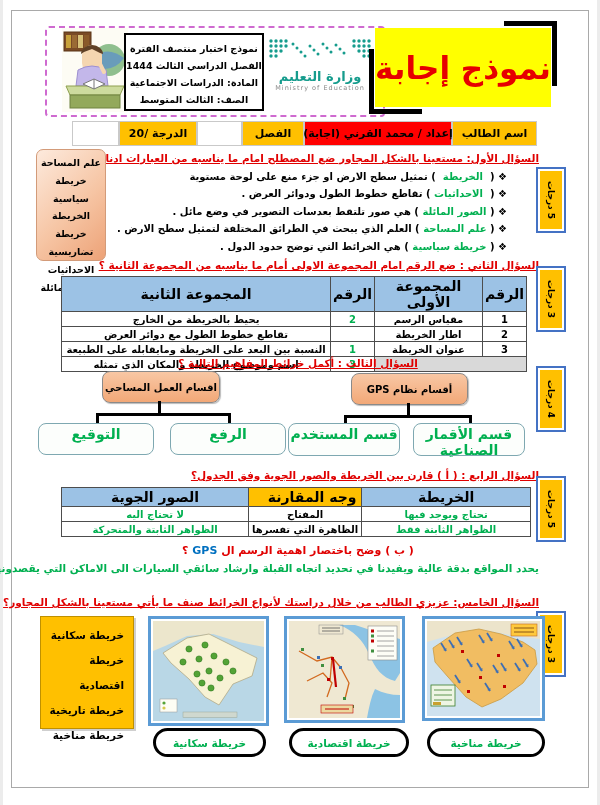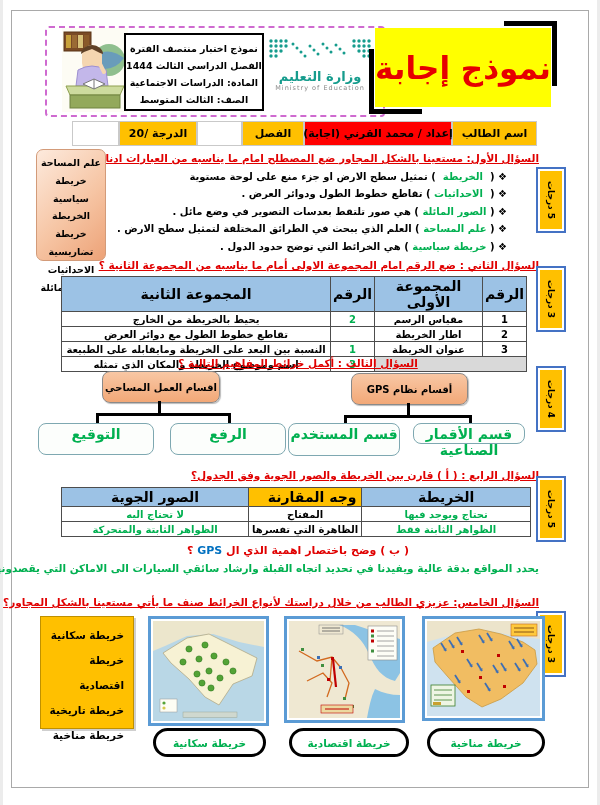--- a/index.html
+++ b/index.html
@@ -250,21 +250,21 @@
     <div class="in">4 درجات</div>
   </div>
 
   <div class="tree" style="left:285px;top:373px;width:237px;height:84px;">
     <div class="tparent" style="left:63px;top:0;width:115px;height:30px;">أقسام نظام GPS</div>
     <div class="tline" style="left:119px;top:30px;width:3px;height:12px;"></div>
     <div class="tline" style="left:56px;top:42px;width:128px;height:3px;"></div>
     <div class="tline" style="left:56px;top:42px;width:3px;height:9px;"></div>
     <div class="tline" style="left:181px;top:42px;width:3px;height:9px;"></div>
     <div class="tchild" style="left:0;top:50px;width:112px;height:33px;">قسم المستخدم</div>
-    <div class="tchild" style="left:125px;top:50px;width:112px;height:21px;">قسم الأقمار الصناعية</div>
+    <div class="tchild" style="left:125px;top:50px;width:112px;height:33px;">قسم الأقمار الصناعية</div>
   </div>
 
   <div class="tree" style="left:35px;top:371px;width:248px;height:84px;">
     <div class="tparent" style="left:64px;top:0;width:116px;height:30px;">اقسام العمل المساحي</div>
     <div class="tline" style="left:120px;top:30px;width:3px;height:12px;"></div>
     <div class="tline" style="left:58px;top:42px;width:135px;height:3px;"></div>
     <div class="tline" style="left:58px;top:42px;width:3px;height:10px;"></div>
     <div class="tline" style="left:190px;top:42px;width:3px;height:10px;"></div>
     <div class="tchild" style="left:0;top:52px;width:116px;height:32px;">التوقيع</div>
     <div class="tchild" style="left:132px;top:52px;width:116px;height:32px;">الرفع</div>
@@ -292,21 +292,21 @@
       <td class="green">لا تحتاج اليه</td>
     </tr>
     <tr>
       <td class="green">الظواهر الثابتة فقط</td>
       <td>الظاهرة التي تفسرها</td>
       <td class="green">الظواهر الثابتة والمتحركة</td>
     </tr>
   </tbody>
     </table>
   <div class="abs partb" style="top:544px;left:60px;width:470px;">
-    <span>( ب ) وضح باختصار اهمية الذي ال</span>
+    <span>( ب ) وضح باختصار اهمية الرسم ال</span>
     <span class="gps">GPS</span>
     <span>؟</span>
   </div>
   <div class="abs ansline" style="top:562px;right:58px;">يحدد المواقع بدقة عالية ويفيدنا في تحديد اتجاه القبلة وارشاد سائقي السيارات الى الاماكن التي يقصدونها</div>
 
   <div class="abs qtitle" style="top:596px;right:58px;">السؤال الخامس: عزيزي الطالب من خلال دراستك لأنواع الخرائط صنف ما يأتي مستعينا بالشكل المجاور؟</div>
   <div class="abs pts" style="top:611px;">
     <div class="in">3 درجات</div>
   </div>
   <div id="wordbank5" class="abs">

